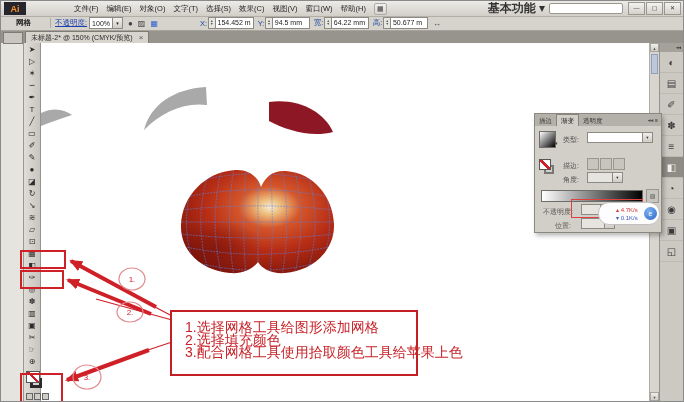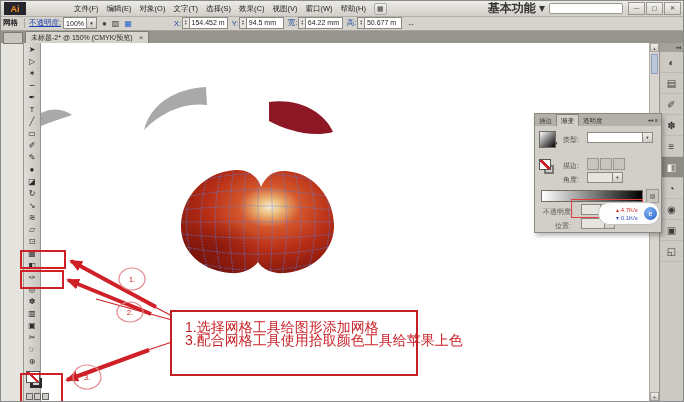--- a/index.html
+++ b/index.html
@@ -16,21 +16,21 @@
     height:10px;line-height:10px;padding:0 2px;margin-left:4px;border-radius:2px;}
   .workspace{margin-left:auto;font-size:12px;color:#333;white-space:nowrap;font-weight:bold;}
   .searchbox{width:72px;height:9px;background:#fff;border:1px solid #9a978f;margin:0 4px;border-radius:2px;}
   .winbtns{display:flex;margin-right:2px;}
   .winbtn{width:15px;height:11px;border:1px solid #9a978f;background:linear-gradient(#f4f3f0,#d4d1ca);
     font-size:6px;line-height:11px;text-align:center;color:#333;margin-left:1px;}
   
   .controlbar{position:absolute;left:0;top:15px;right:0;height:14px;background:#d6d3cc;
     border-bottom:1px solid #a7a49d;display:flex;align-items:center;font-size:7.5px;color:#222;z-index:9;}
   .cb-sep{width:1px;height:10px;background:#aeaba4;margin:0 4px;}
-  .cb-label{padding:0 2px;white-space:nowrap;}
+  .cb-label{padding:0 15px;white-space:nowrap;}
   .cb-link{color:#1a3fae;text-decoration:underline;white-space:nowrap;}
   .combo{display:flex;align-items:center;background:#fff;border:1px solid #8d8a84;height:10px;margin-left:2px;}
   .combo .val{padding:0 2px;font-size:7px;}
   .combo .dd{width:9px;text-align:center;font-size:5px;background:linear-gradient(#f0efec,#cfccc6);
     border-left:1px solid #8d8a84;line-height:10px;}
   .cb-icon{font-size:8px;margin-left:5px;color:#444;}
   .cfield{display:flex;align-items:center;margin-left:4px;}
   .cfield .lbl{margin-right:1px;color:#16469c;}
   .cfield .spin{display:flex;flex-direction:column;font-size:3.5px;line-height:3.5px;color:#555;
     border:1px solid #8d8a84;background:#e8e6e1;padding:0 1px;height:10px;justify-content:center;}
@@ -438,20 +438,21 @@
       <text x="129" y="314" text-anchor="middle" font-size="8" fill="#c8232a">2.</text>
       <ellipse cx="86" cy="376" rx="14" ry="12" fill="none" stroke="#e08a8e" stroke-width="1.2"></ellipse>
       <text x="86" y="379" text-anchor="middle" font-size="8" fill="#c8232a">3.</text>
     </svg>
     <div class="ann-box ann-box1"></div>
     <div class="ann-box ann-box2"></div>
     <div class="ann-box ann-box3"></div>
     <div class="instr-box">
       <div>
           <div class="instr-line">1.选择网格工具给图形添加网格</div>
+          <div class="instr-line">2.选择填充颜色</div>
           <div class="instr-line">3.配合网格工具使用拾取颜色工具给苹果上色</div>
         </div>
     </div>
   </div>
 
   <div class="speed-pill">
     <div class="speed-row speed-up">
       <span>▴</span>
       <span>4.7K/s</span>
     </div>

